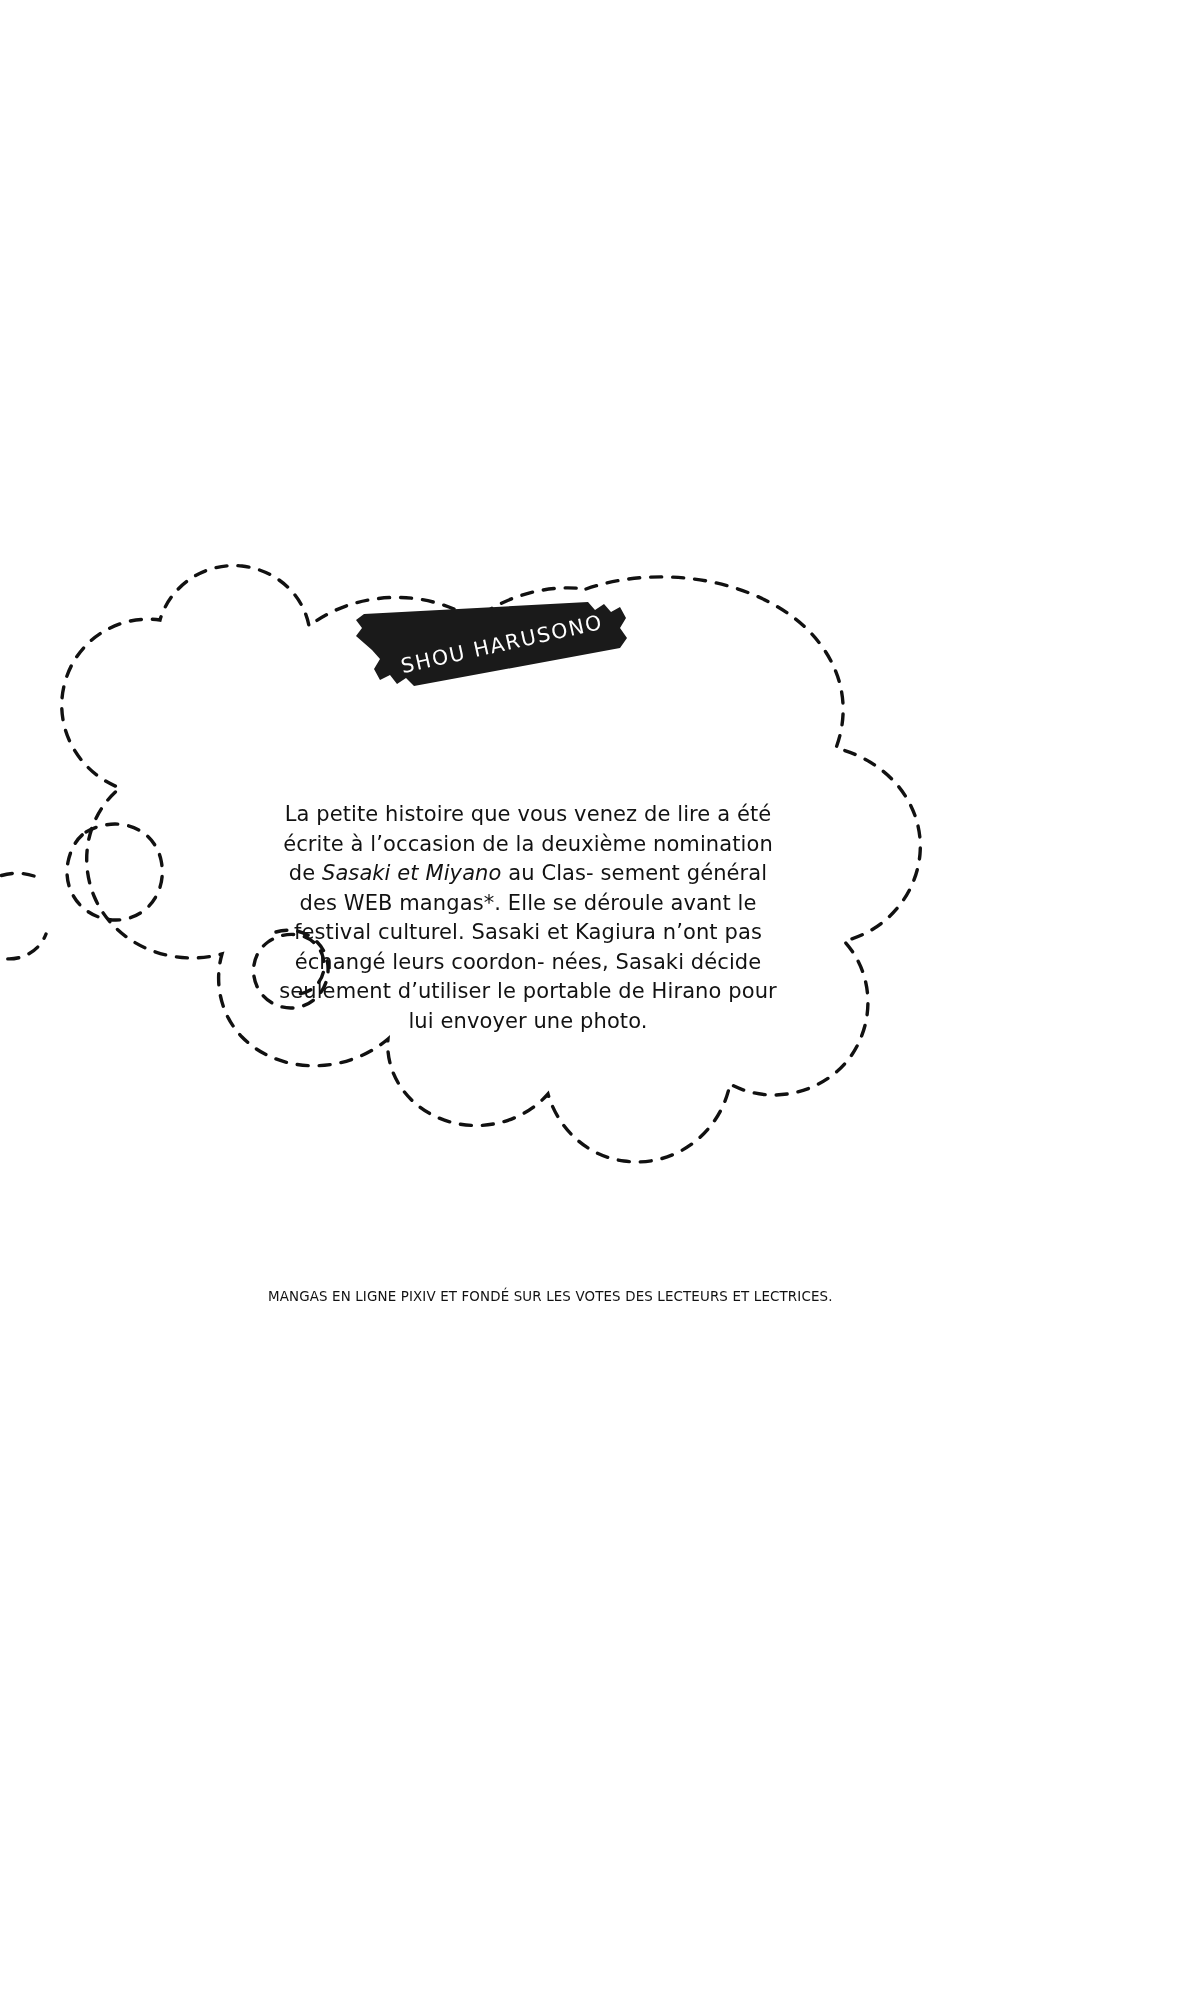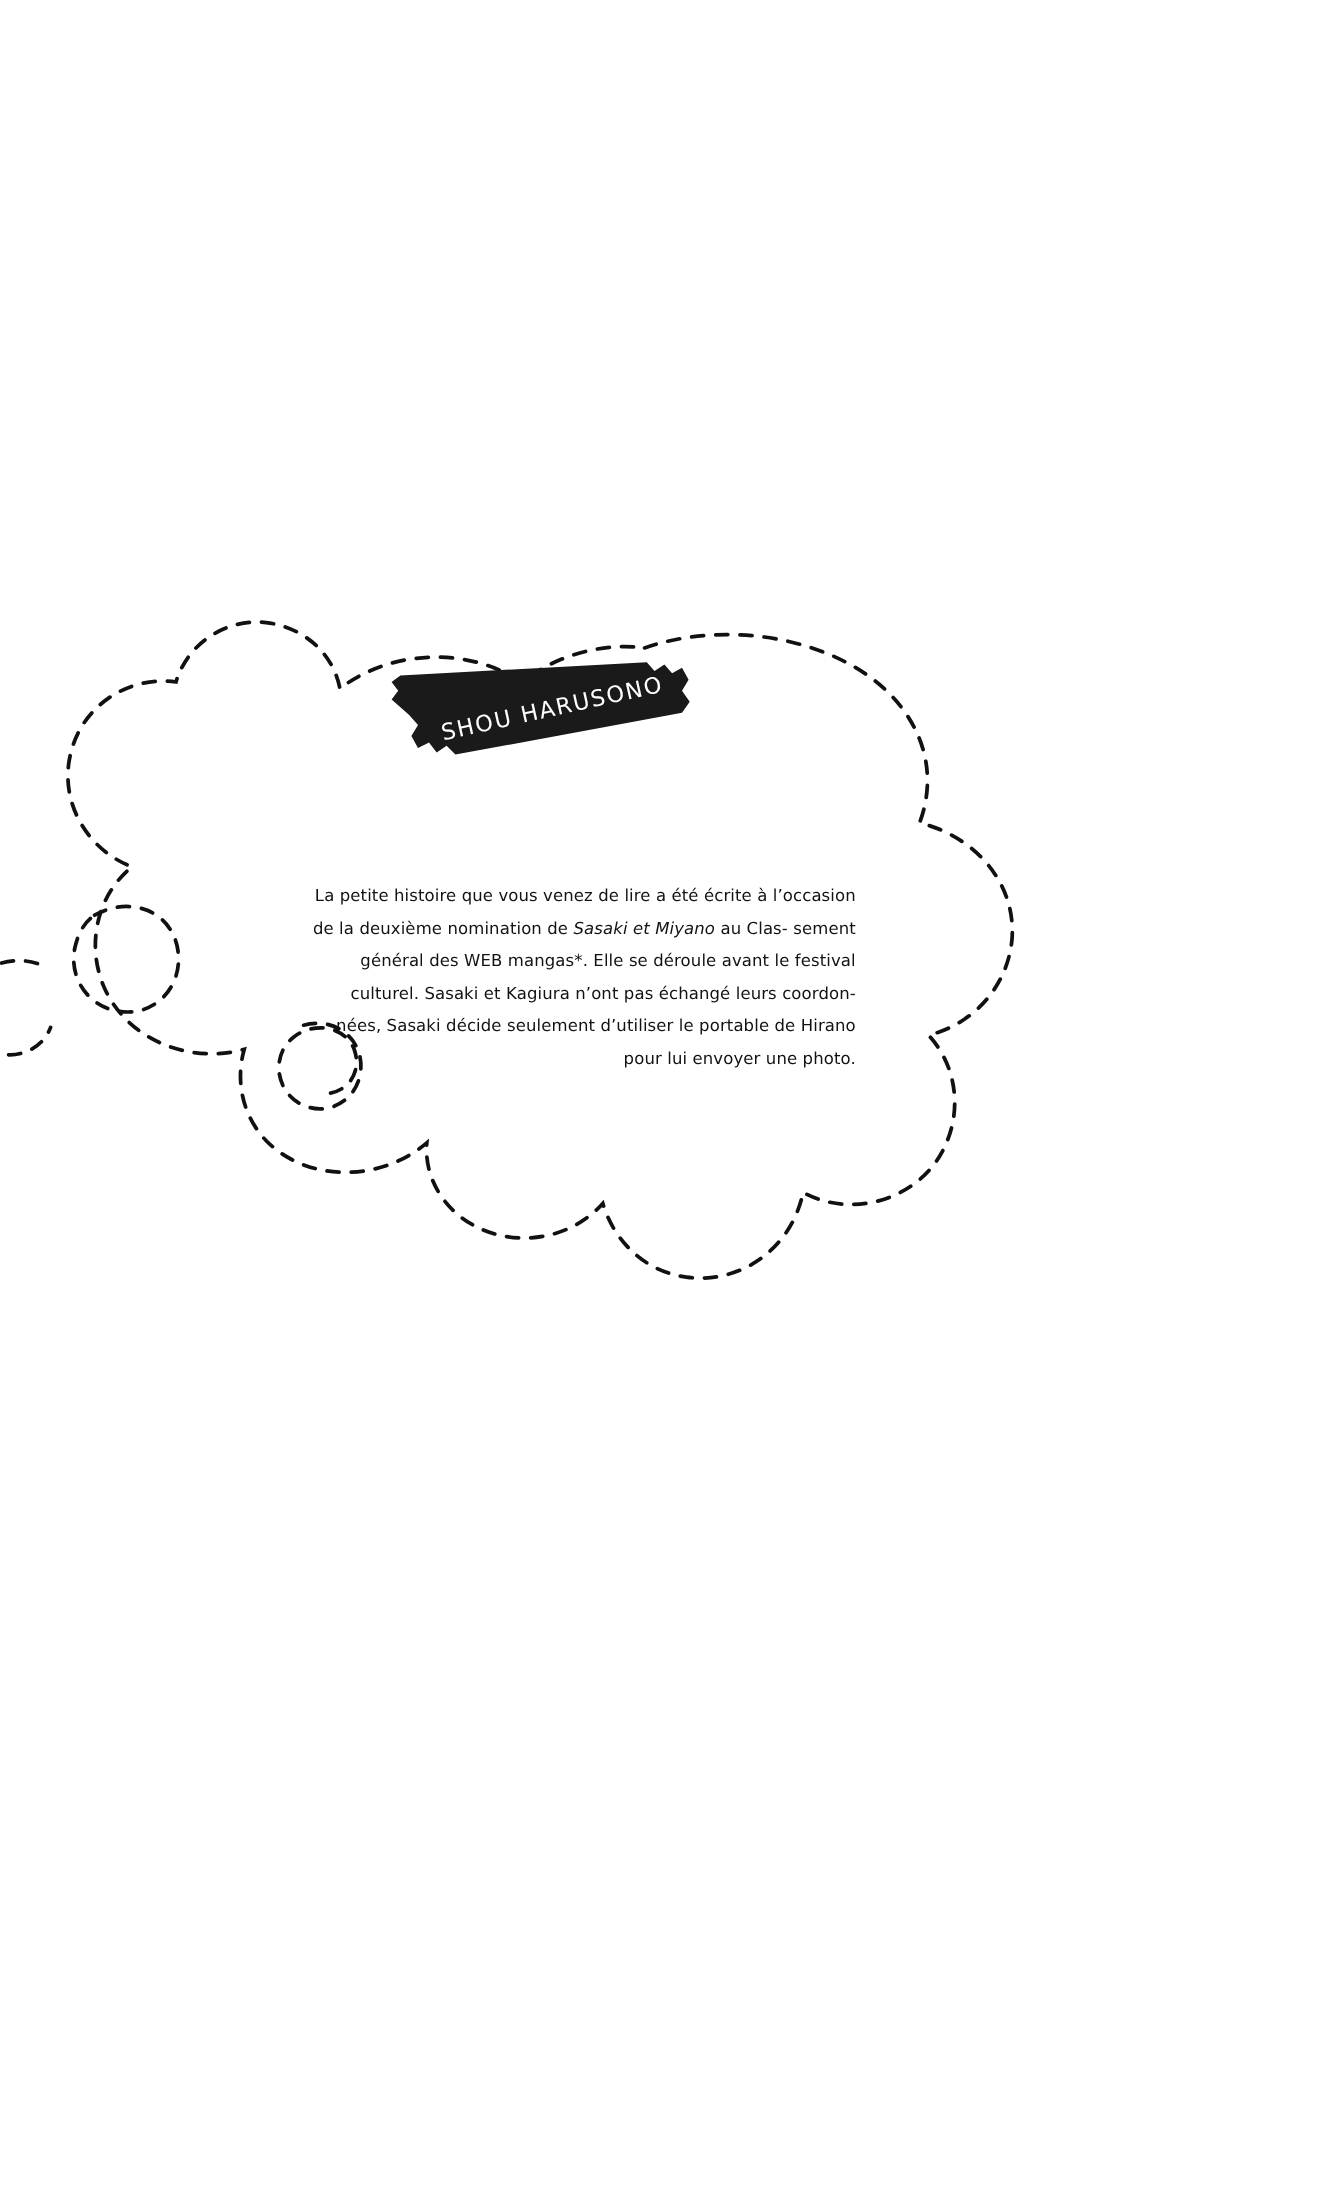--- a/index.html
+++ b/index.html
@@ -62,25 +62,25 @@
     pointer-events: none;
   }
 
   
   .body-text {
     position: absolute;
     left: 278px;
     top: 800px;
     width: 500px;
     font-family: "DejaVu Sans", sans-serif;
-    font-size: 15px;
+    font-size: 21px;
     line-height: 29.5px;
     color: #121212;
     letter-spacing: 0.1px;
-    text-align: right;
+    text-align: center;
   }
   .body-text em {
     font-style: italic;
   }
 
   
   .footnote {
     position: absolute;
     left: 268px;
     top: 1288px;
@@ -166,15 +166,16 @@
     <span> </span>
     <span>Kagiura n’ont pas échangé leurs coordon-</span>
     <span>nées, Sasaki décide seulement d’utiliser le</span>
     <span> </span>
     <span>portable de Hirano pour lui envoyer une</span>
     <span> </span>
     <span>photo.</span>
   </div>
 
   <div class="footnote">
+    <div class="fn-line">MANGAS EN LIGNE PIXIV ET FONDÉ SUR LES VOTES DES LECTEURS ET LECTRICES.</div>
   </div>
 
 </div>
 
 </body></html>

